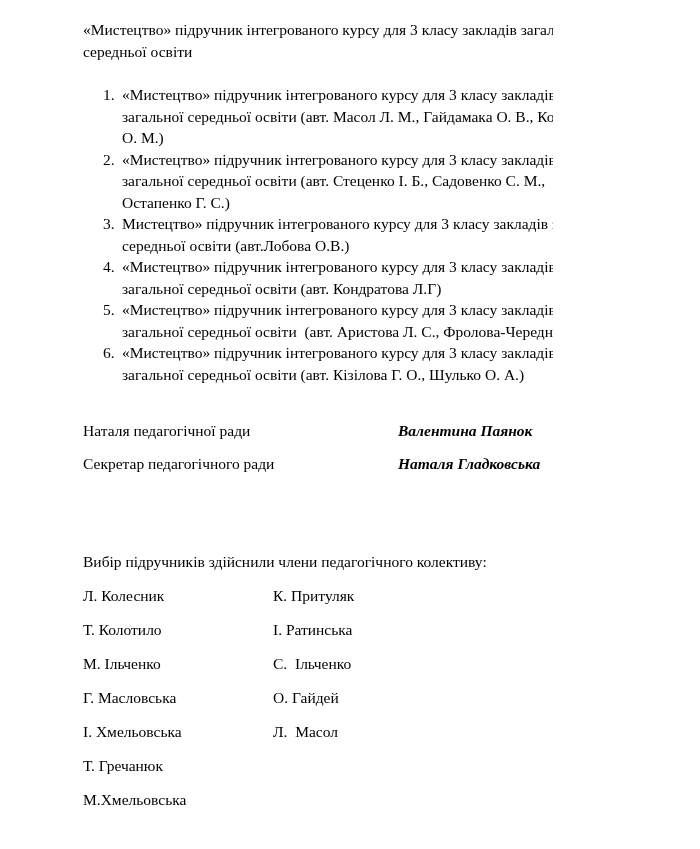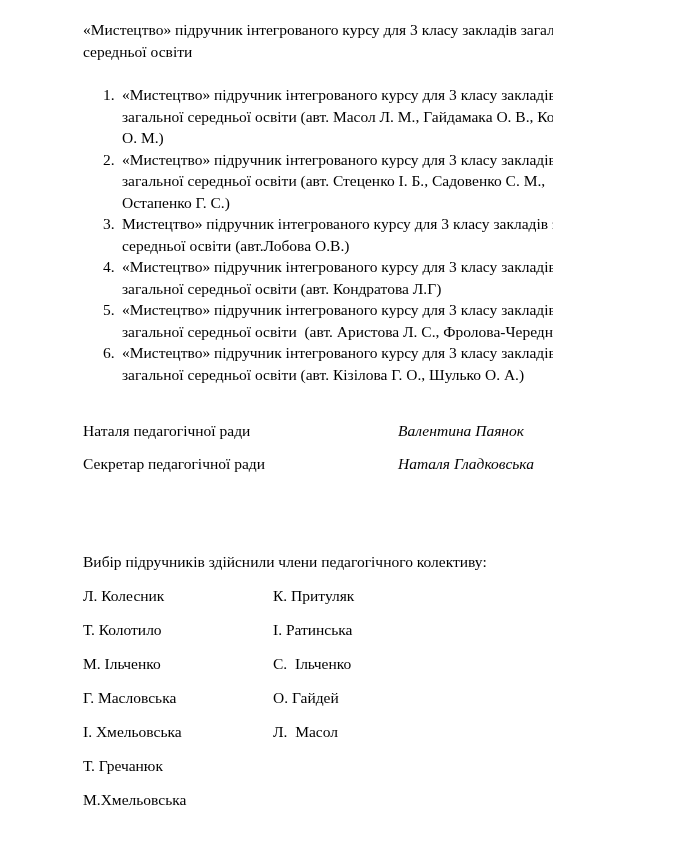--- a/index.html
+++ b/index.html
@@ -44,21 +44,21 @@
   }
   .signature-row + .signature-row {
     margin-top: 11px;
   }
   .signature-role {
     width: 315px;
     flex: 0 0 315px;
     white-space: pre;
   }
   .signature-name {
-    font-weight: normal;
+    font-weight: bold;
     font-style: italic;
     white-space: pre;
   }
   .committee-heading {
     margin-top: 77px;
     white-space: pre;
   }
   .member-row {
     display: flex;
     align-items: baseline;
@@ -118,21 +118,21 @@
 загальної середньої освіти (авт. Кізілова Г. О., Шулько О. А.)</span>
     </div>
   </div>
 
   <div class="signatures">
     <div class="signature-row">
       <span class="signature-role">Наталя педагогічної ради</span>
       <span class="signature-name">Валентина Паянок</span>
     </div>
     <div class="signature-row">
-      <span class="signature-role">Секретар педагогічної ради</span>
+      <span class="signature-role">Секретар педагогічного ради</span>
       <span class="signature-name">Наталя Гладковська</span>
     </div>
   </div>
 
   <div class="committee-heading">Вибір підручників здійснили члени педагогічного колективу:</div>
 
   <div>
     <div class="member-row">
       <span class="member-left">Л. Колесник</span>
       <span class="member-right">К. Притуляк</span>

